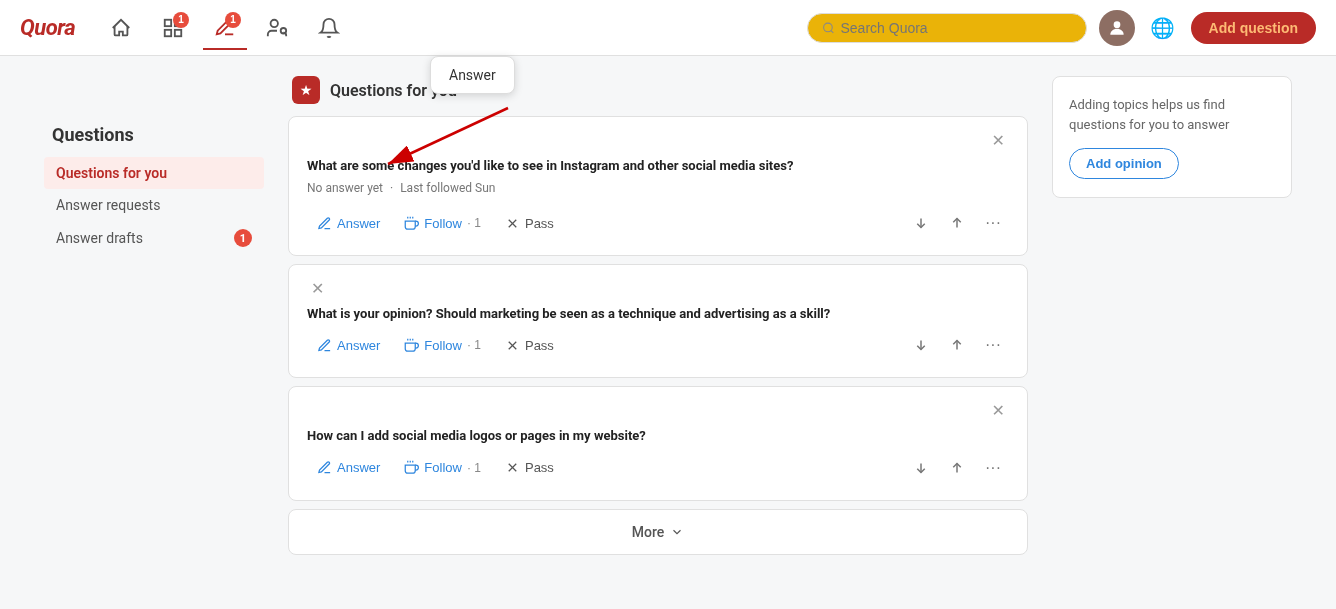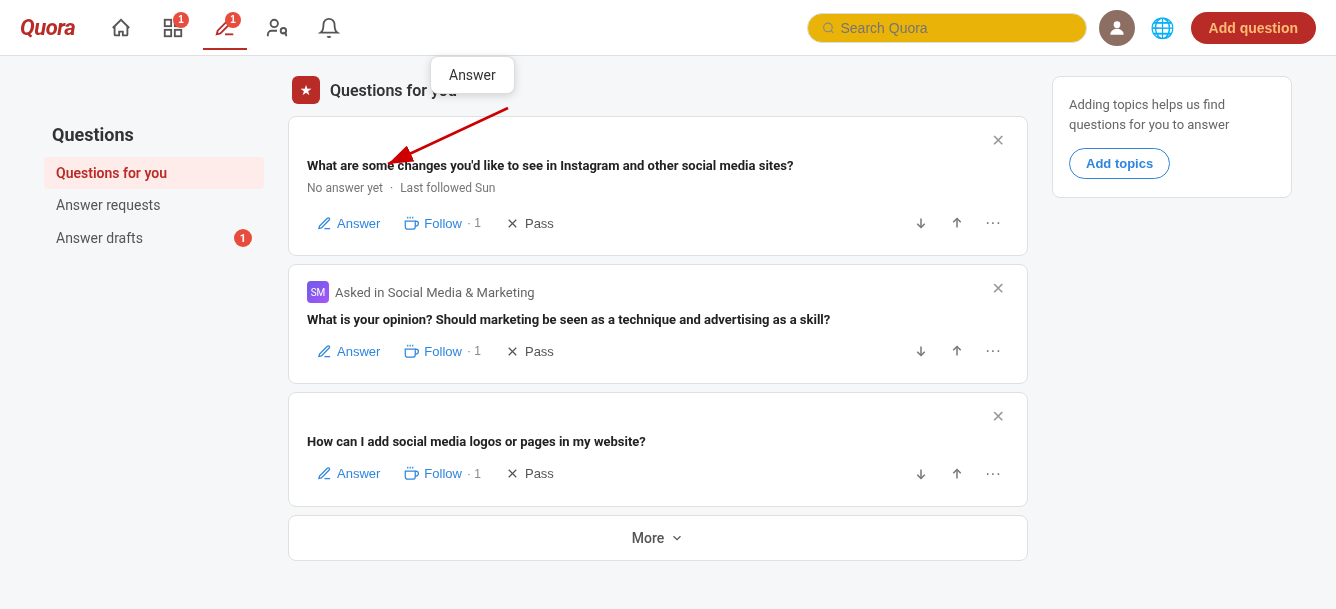--- a/index.html
+++ b/index.html
@@ -515,24 +515,20 @@
               </svg>
           </button>
           <button class="icon-btn">···</button>
         </div>
       </div>
     </div>
 
     <div class="question-card">
       <div class="card-inner">
         <div class="card-header">
-          <div class="card-tag">
-            <div class="tag-icon">SM</div>
-            <span>Asked in Social Media &amp; Marketing</span>
-          </div>
           <button class="close-btn">✕</button>
         </div>
         <div class="question-text">What is your opinion? Should marketing be seen as a technique and advertising as a skill?</div>
         <div class="card-actions">
           <button class="action-btn answer-btn">
             <svg width="15" height="15" viewBox="0 0 24 24" fill="none" stroke="#2e86de" stroke-width="2">
                 <path d="M12 20h9"></path>
                 <path d="M16.5 3.5a2.121 2.121 0 013 3L7 19l-4 1 1-4L16.5 3.5z"></path>
               </svg>
             <span>Answer</span>
@@ -628,17 +624,17 @@
       <span>More</span>
       <svg width="14" height="14" viewBox="0 0 24 24" fill="none" stroke="currentColor" stroke-width="2">
           <polyline points="6 9 12 15 18 9"></polyline>
         </svg>
     </div>
   </div>
 
   <div class="right-panel">
     <div class="add-topics-card">
       <div class="add-topics-desc">Adding topics helps us find questions for you to answer</div>
-      <button class="add-topics-btn">Add topics</button>
+      <button class="add-topics-btn">Add opinion</button>
     </div>
   </div>
 
 </div>
 
 </body></html>

